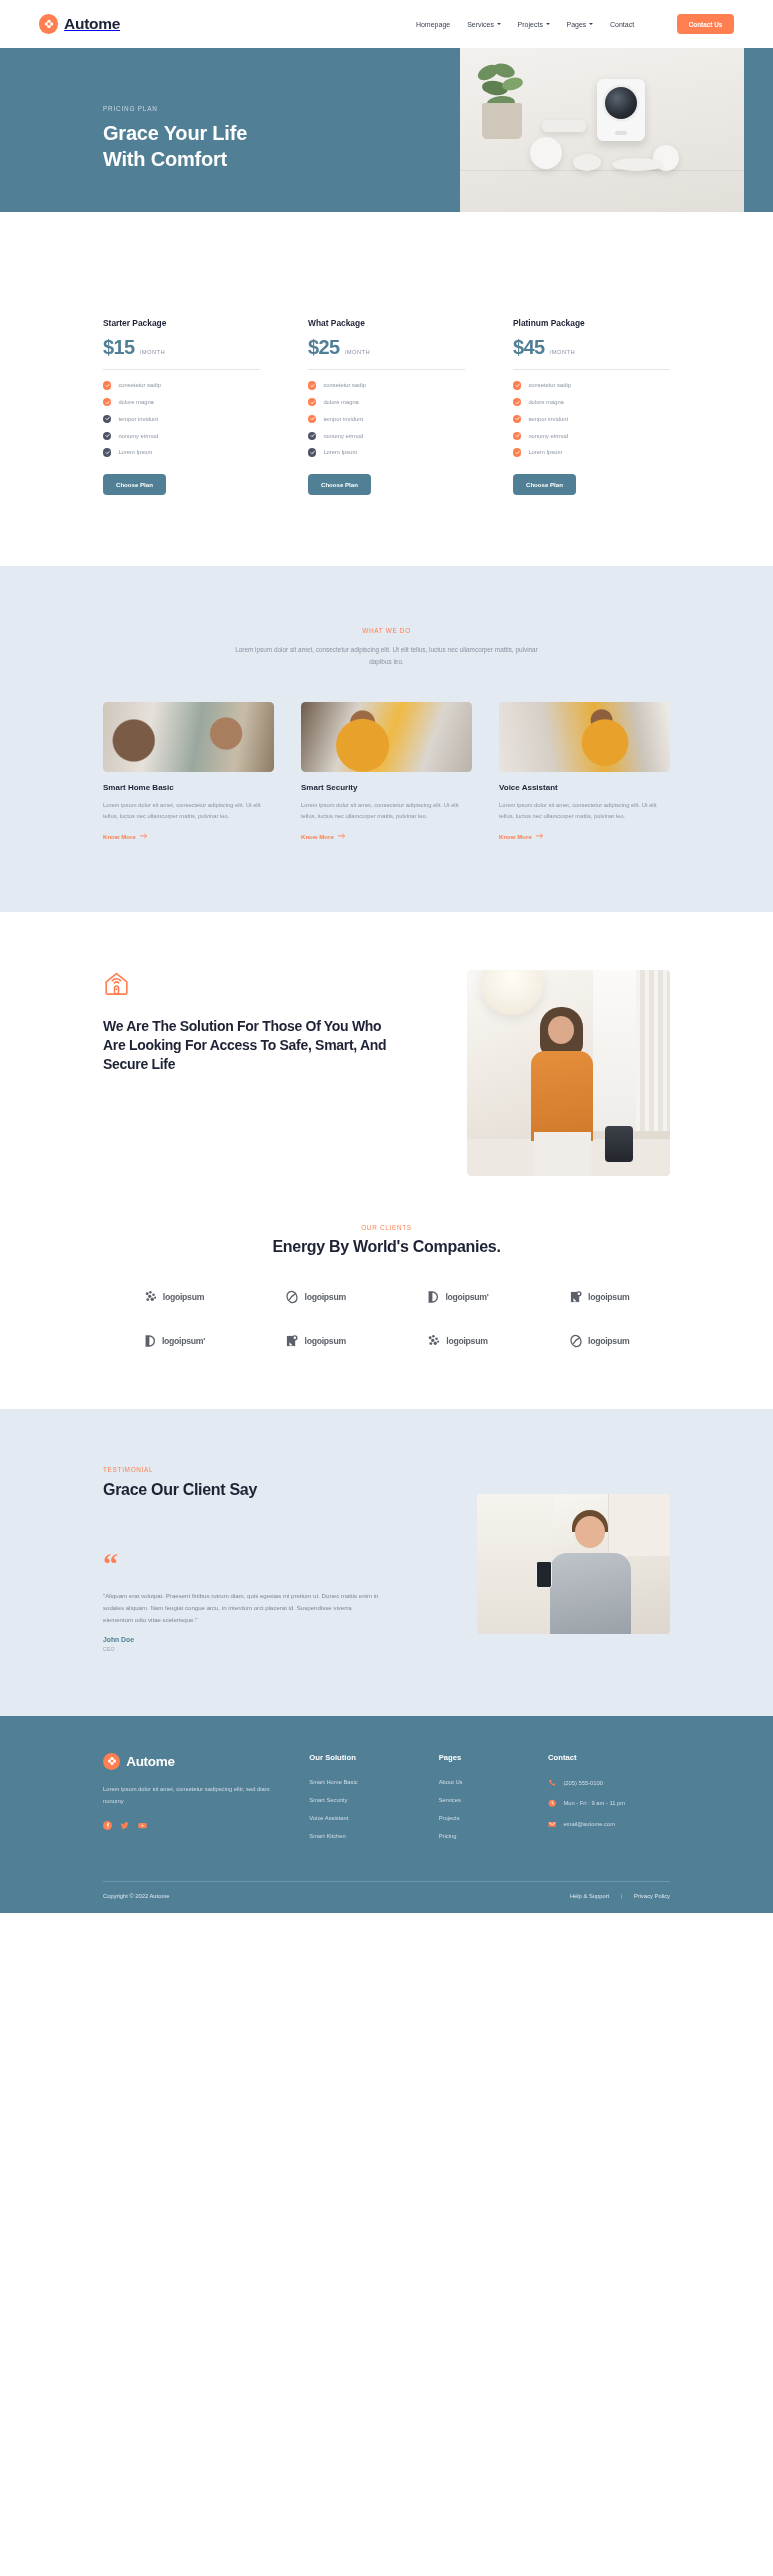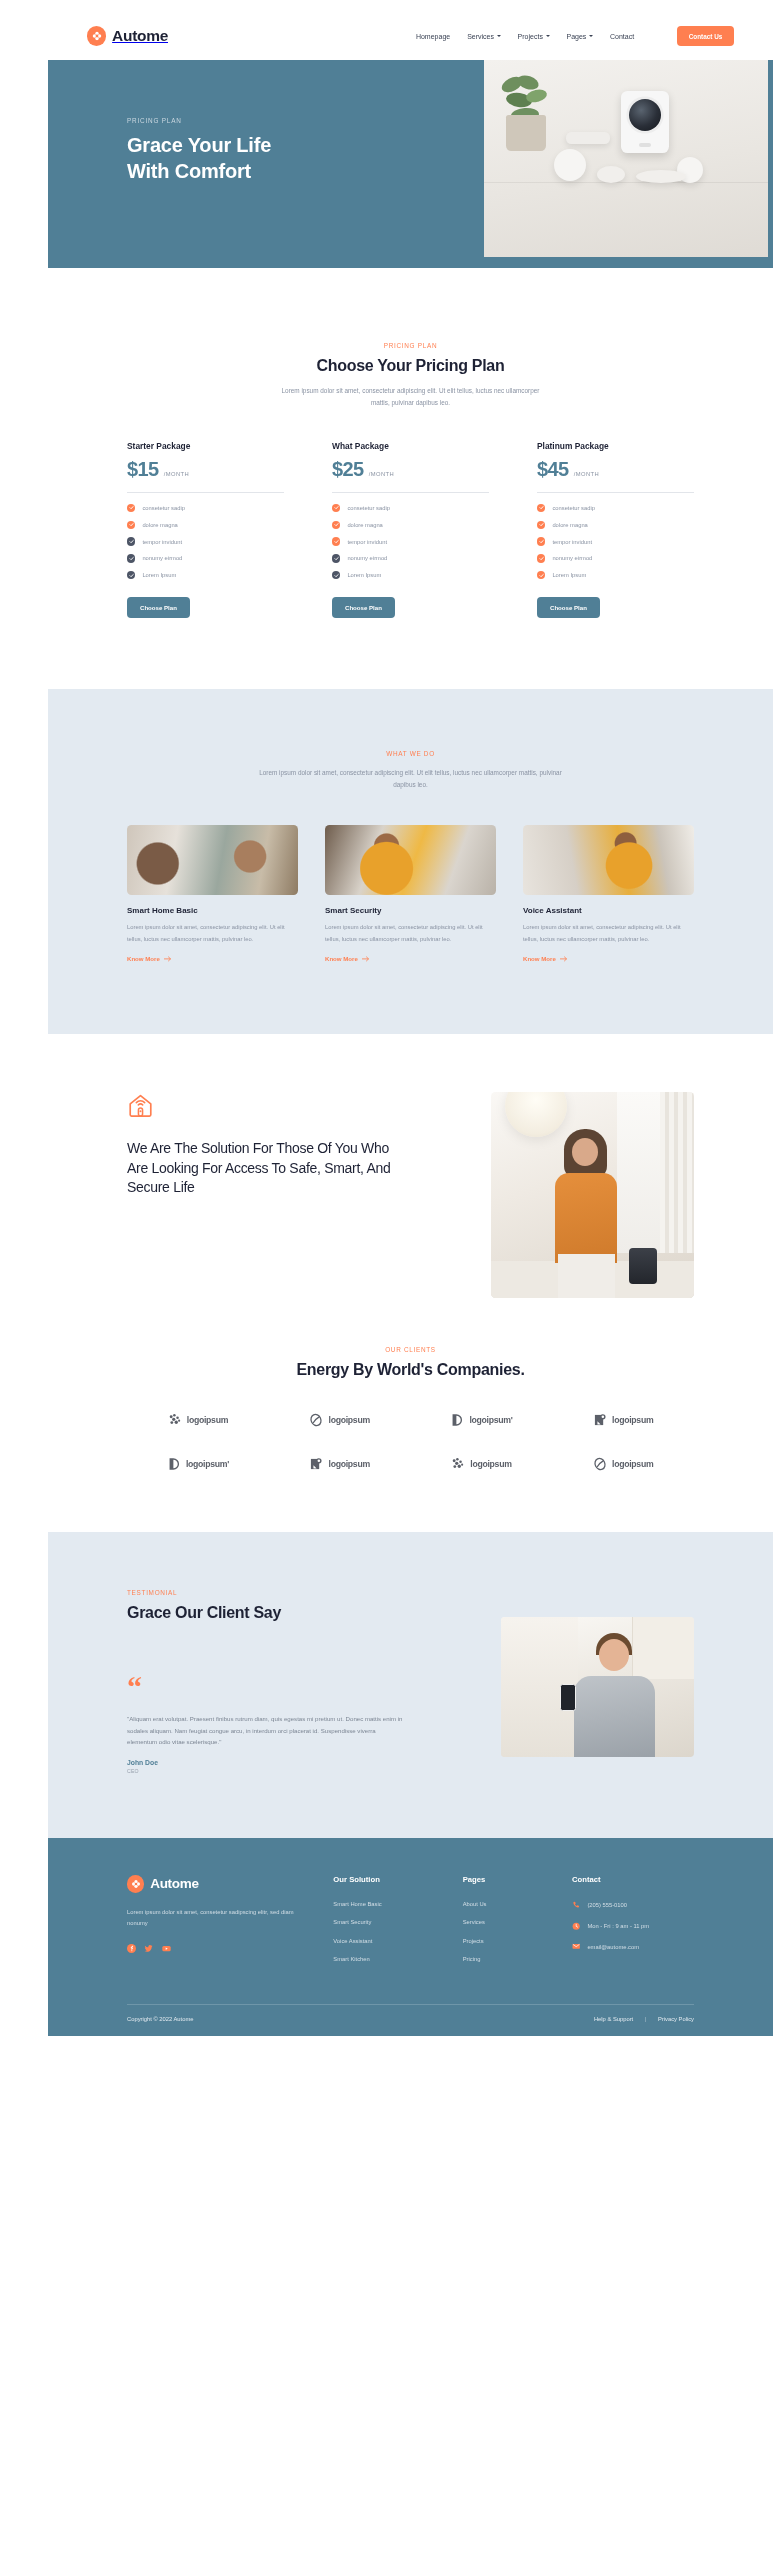--- a/index.html
+++ b/index.html
@@ -13,21 +13,21 @@
     --white:#FFFFFF;
   }
   *{box-sizing:border-box;margin:0;padding:0;}
   html,body{width:773px;}
   body{
     font-family:"Liberation Sans", sans-serif;
     background:#FFFFFF;
     color:var(--navy);
     -webkit-font-smoothing:antialiased;
   }
-  .wrap{width:773px;margin:12px auto;position:relative;padding-left:48px;}
+  .wrap{width:773px;margin:0 auto;position:relative;}
   .container{width:567px;margin:0 auto;}
 
   
   .navbar{
     height:48px;background:#fff;display:flex;align-items:center;
     padding:0 39px;
   }
   .brand{display:flex;align-items:center;gap:5.8px;}
   .brand-mark{
     width:19.3px;height:19.3px;border-radius:50%;background:var(--orange);
@@ -43,21 +43,21 @@
   .caret{
     width:0;height:0;border-left:2.3px solid transparent;border-right:2.3px solid transparent;
     border-top:2.6px solid #3A4254;display:inline-block;
   }
   .btn-contact{
     margin-left:26px;background:var(--orange);color:#fff;font-size:6.4px;font-weight:bold;
     border:none;border-radius:3.9px;padding:6.4px 11.6px;cursor:pointer;white-space:nowrap;
   }
 
   
-  .hero{height:208px;background:var(--teal);position:relative;overflow:hidden;}
+  .hero{height:164px;background:var(--teal);position:relative;overflow:hidden;}
   .hero-inner{width:567px;margin:0 auto;height:100%;position:relative;}
   .hero-text{position:absolute;left:0;top:57px;}
   .eyebrow-hero{
     font-size:6.4px;letter-spacing:0.8px;color:#CBD8E1;margin-bottom:9px;
   }
   .hero-title{
     font-size:20px;font-weight:bold;color:#fff;line-height:1.28;letter-spacing:-0.2px;
   }
   .hero-img{
     position:absolute;right:-74px;top:0;width:284px;height:197px;overflow:hidden;
@@ -150,21 +150,21 @@
      radial-gradient(circle at 62% 58%,#E8A12B 0 20%,transparent 21%),
      radial-gradient(circle at 60% 26%,#8E5F3E 0 9%,transparent 10%),
      linear-gradient(80deg,#E8E4DE 0%,#D6CFC6 30%,#E7AE3C 58%,#CBC4BA 80%,#F0EDE8 100%);}
 
   
   .solution{background:#fff;padding:58px 0 48px;}
   .sol-row{display:flex;justify-content:space-between;align-items:flex-start;}
   .sol-left{width:284px;}
   .home-icon{margin-bottom:18px;}
   .sol-title{
-    font-size:14px;font-weight:normal;line-height:1.38;letter-spacing:-0.3px;color:var(--navy);
+    font-size:14px;font-weight:bold;line-height:1.38;letter-spacing:-0.3px;color:var(--navy);
   }
   .sol-feats{display:flex;gap:31px;margin-top:26px;}
   .sol-feat{width:97px;}
   .sol-feat-t{font-size:7.7px;font-weight:bold;color:var(--orange);}
   .sol-feat-d{font-size:5.8px;line-height:1.9;color:#8A93A3;margin-top:7.7px;}
   .sol-img{
     width:203px;height:206px;border-radius:4.5px;overflow:hidden;position:relative;
     background:linear-gradient(160deg,#FAF8F5 0%,#EFEAE3 40%,#DCD5CB 100%);
   }
   .sol-img .lamp{
@@ -341,25 +341,20 @@
         <div class="disc" style="left:113px;top:106px;width:28px;height:17px;"></div>
         <div class="cam"></div>
         <div class="orb" style="left:193px;top:97px;width:26px;height:26px;"></div>
         <div class="disc" style="left:152px;top:110px;width:50px;height:13px;"></div>
       </div>
     </div>
   </div>
 
   <div class="section pricing">
     <div class="container">
-      <div class="sec-head">
-        <div class="eyebrow">PRICING PLAN</div>
-        <div class="sec-title">Choose Your Pricing Plan</div>
-        <div class="sec-sub">Lorem ipsum dolor sit amet, consectetur adipiscing elit. Ut elit tellus, luctus nec ullamcorper mattis, pulvinar dapibus leo.</div>
-      </div>
       <div class="plans">
 
         <div class="plan">
           <div class="plan-name">Starter Package</div>
           <div class="plan-price-row">
             <span class="plan-price">$15</span>
             <span class="plan-per">/MONTH</span>
           </div>
           <div class="plan-rule"></div>
           <div>

